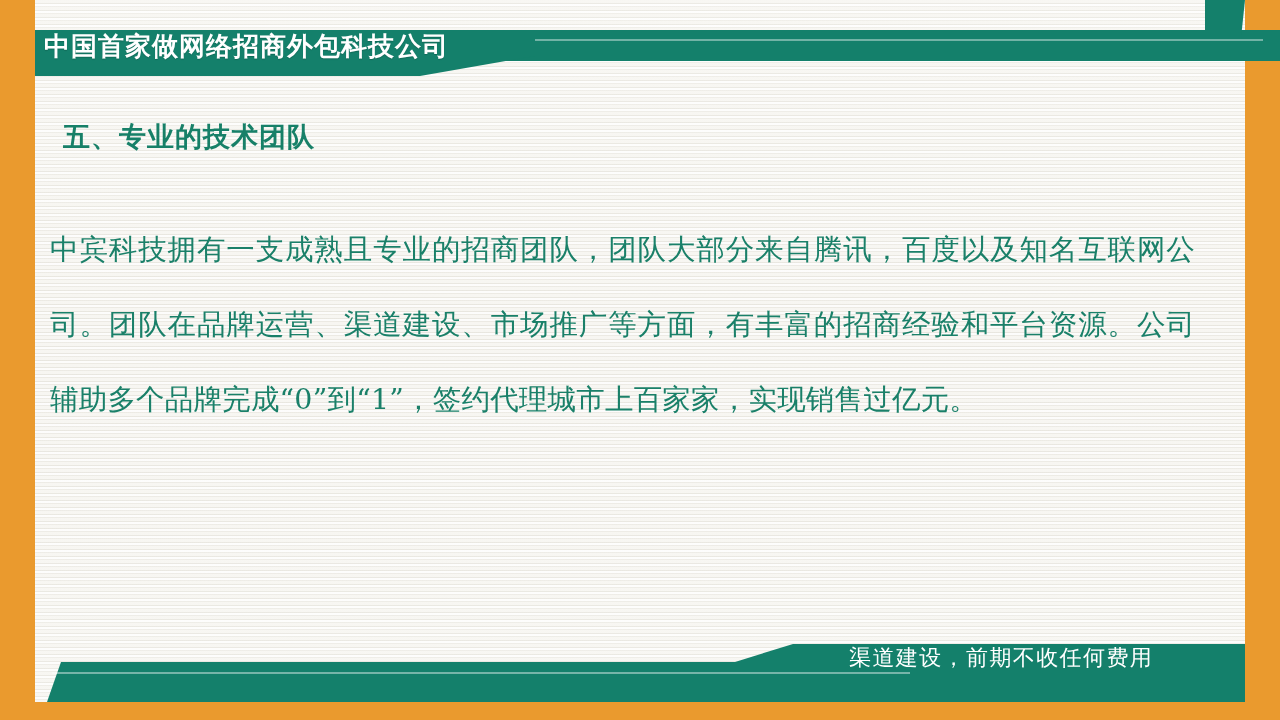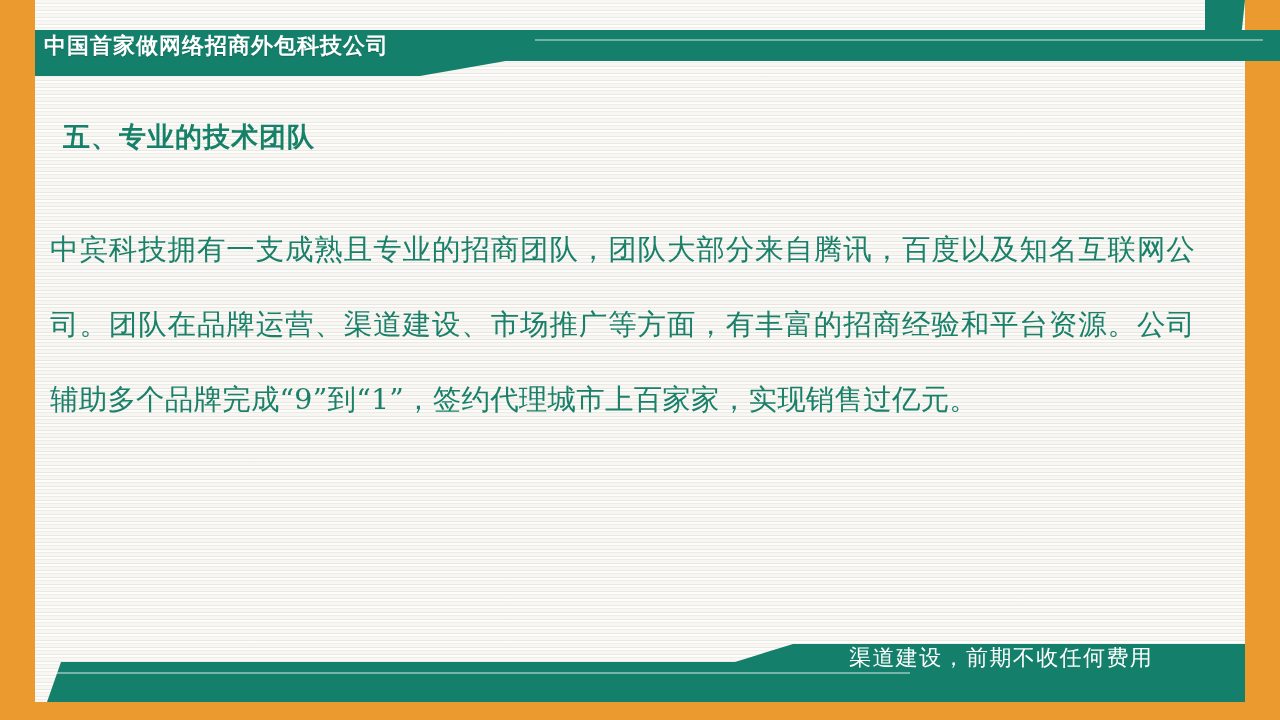--- a/index.html
+++ b/index.html
@@ -109,21 +109,21 @@
     width: 728px;
     height: 2px;
     background: rgba(255,255,255,0.40);
   }
   .header-title {
     position: absolute;
     left: 44px;
     top: 33px;
     font-family: "DejaVu Sans", "Liberation Sans", sans-serif;
     font-weight: bold;
-    font-size: 22px;
+    font-size: 26px;
     line-height: 26px;
     letter-spacing: 1px;
     color: #ffffff;
     white-space: nowrap;
     z-index: 6;
     text-shadow: 0 1px 1px rgba(0,0,0,0.18);
     text-align: center;
   }
 
   
@@ -239,21 +239,21 @@
       <div class="header-hairline"></div>
     </div>
     <div class="header-strip-taper"></div>
   </div>
   <div class="header-title">中国首家做网络招商外包科技公司</div>
 
   <div class="body-area">
     <div class="section-title">五、专业的技术团队</div>
 
     <div class="paragraph">
-      <p>中宾科技拥有一支成熟且专业的招商团队，团队大部分来自腾讯，百度以及知名互联网公司。团队在品牌运营、渠道建设、市场推广等方面，有丰富的招商经验和平台资源。公司辅助多个品牌完成“9”到“1”，签约代理城市上百家家，实现销售过亿元。</p>
+      <p>中宾科技拥有一支成熟且专业的招商团队，团队大部分来自腾讯，百度以及知名互联网公司。团队在品牌运营、渠道建设、市场推广等方面，有丰富的招商经验和平台资源。公司辅助多个品牌完成“0”到“1”，签约代理城市上百家家，实现销售过亿元。</p>
     </div>
   </div>
 
   <div class="footer">
     <div class="footer-bar-left"></div>
     <div class="footer-bar-right"></div>
     <div class="footer-hairline"></div>
   </div>
   <div class="footer-text">渠道建设，前期不收任何费用</div>
 

